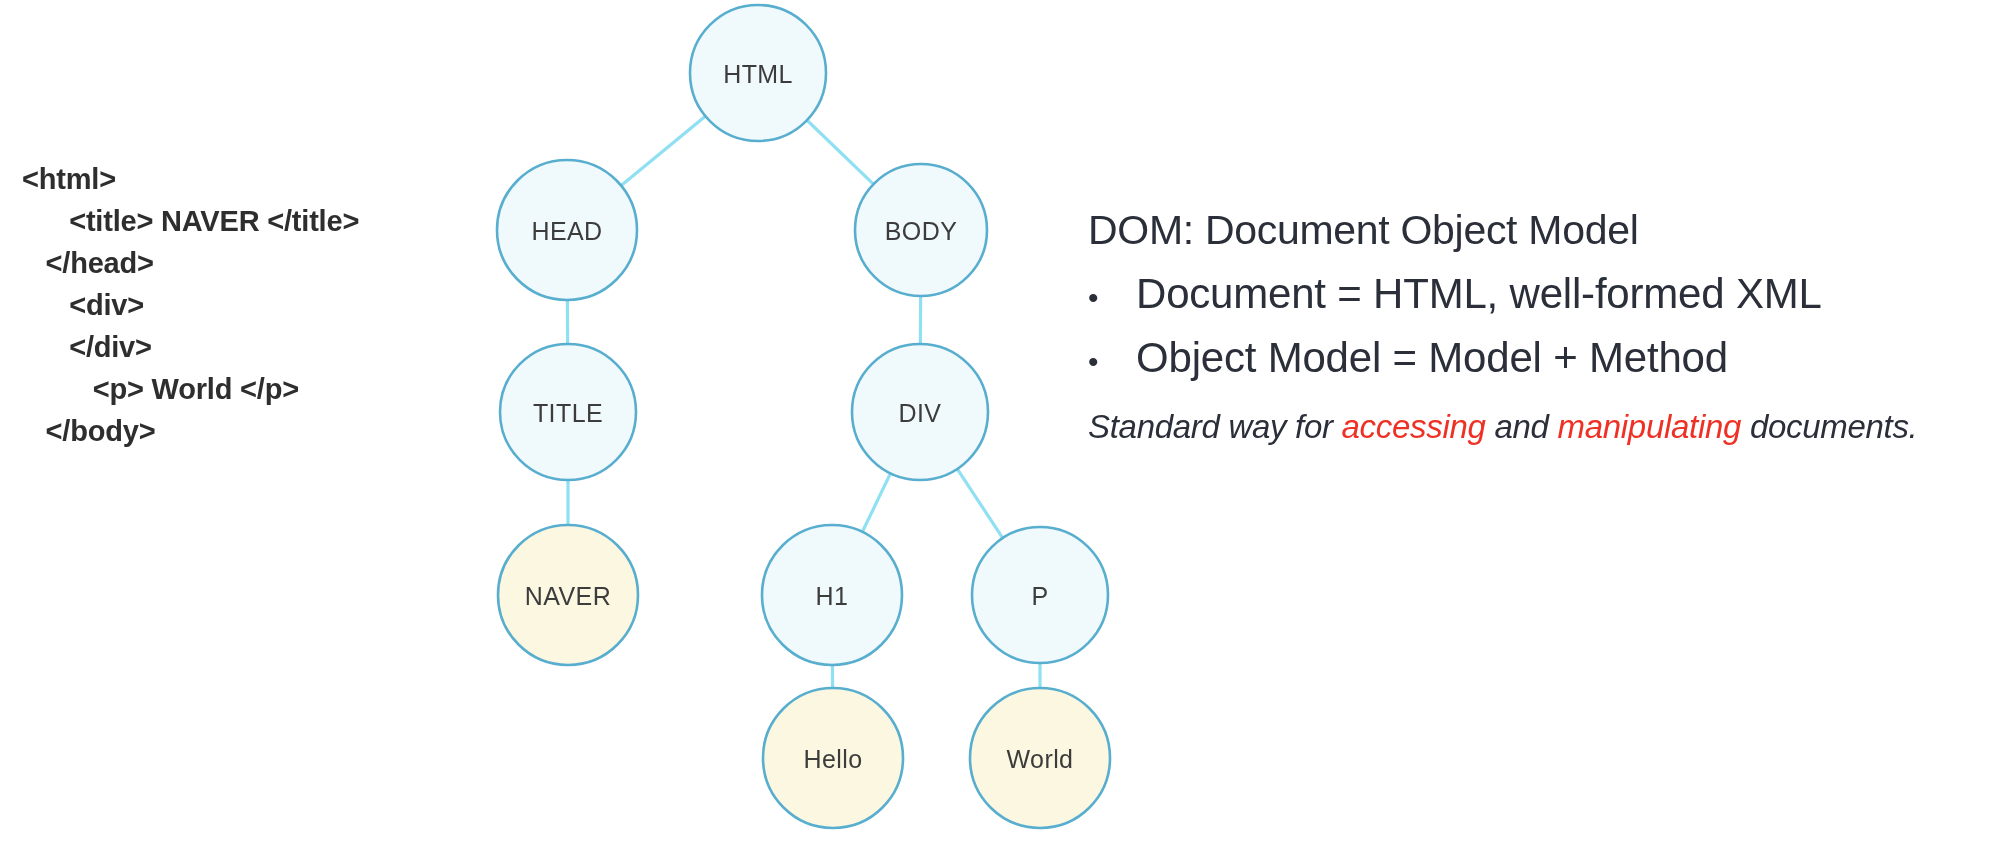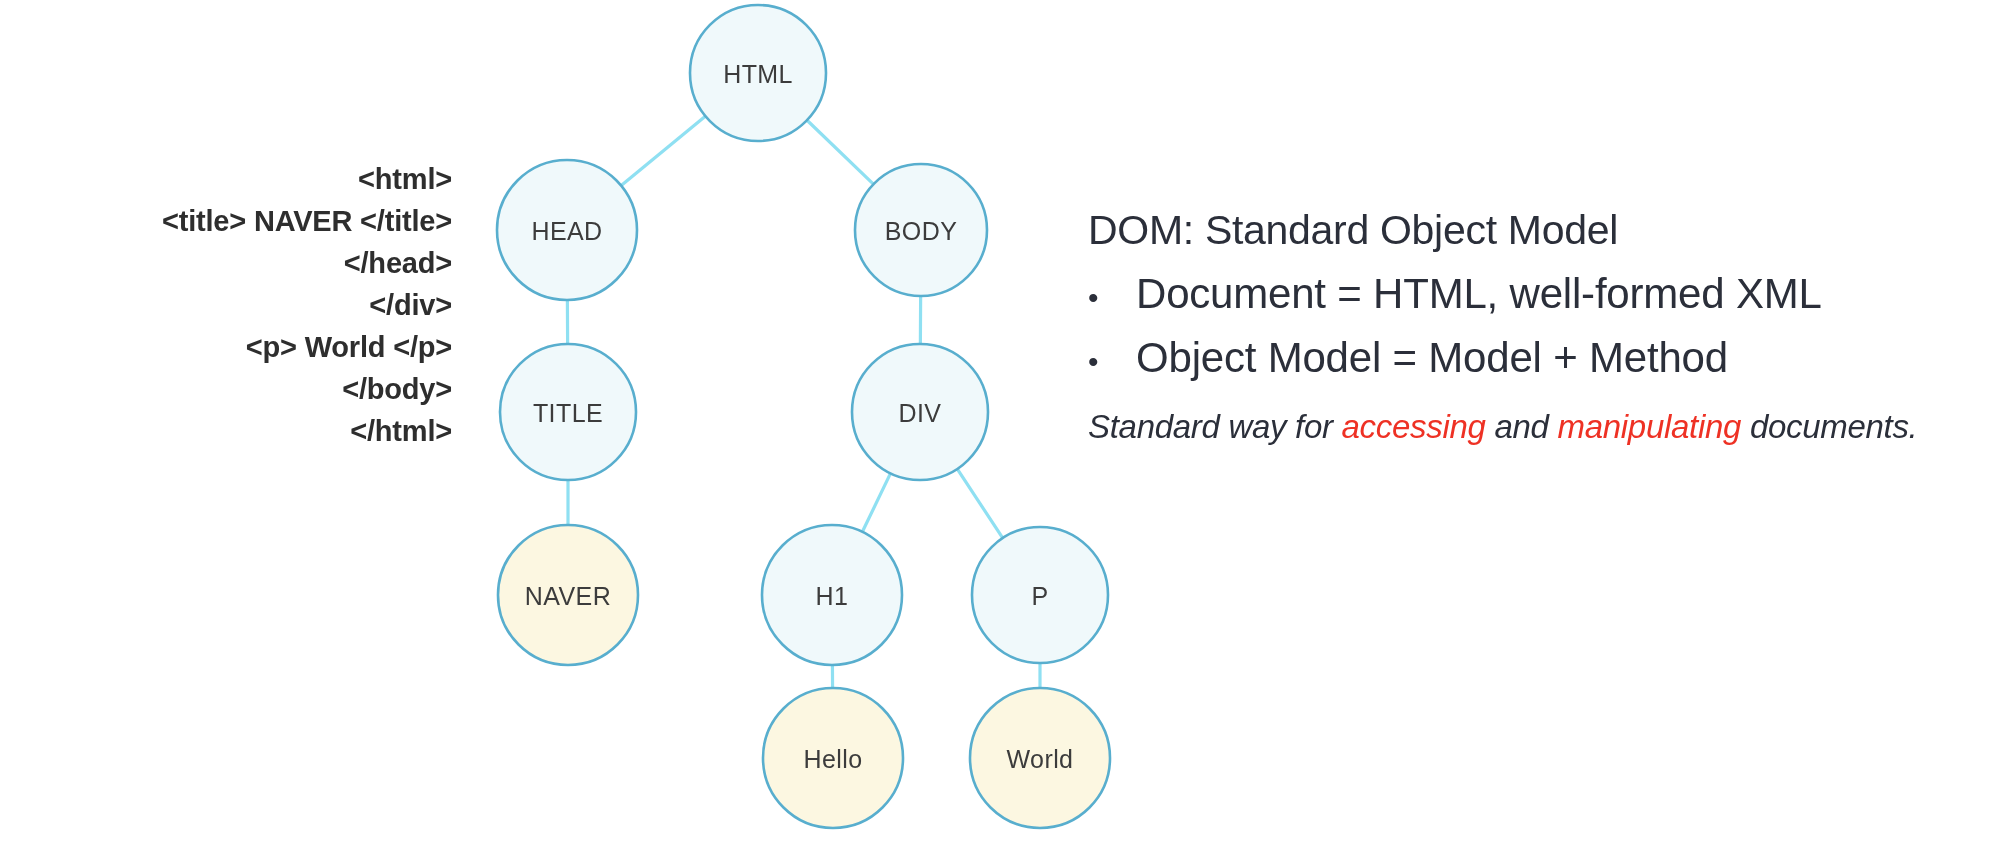--- a/index.html
+++ b/index.html
@@ -24,21 +24,20 @@
     width: 430px;
   }
   .code-line {
     font-family: "Liberation Sans", "DejaVu Sans", sans-serif;
     font-weight: bold;
     font-size: 29px;
     line-height: 42px;
     color: #2e2e2e;
     white-space: pre;
     letter-spacing: -0.2px;
-    text-align: right;
   }
 
   
   #tree-svg {
     position: absolute;
     left: 0;
     top: 0;
     width: 2000px;
     height: 842px;
     pointer-events: none;
@@ -116,24 +115,24 @@
     color: #ee3124;
   }
 </style>
 </head>
 <body>
 
 <div id="code-panel">
   <div class="code-line">&lt;html&gt;</div>
   <div class="code-line">      &lt;title&gt; NAVER &lt;/title&gt;</div>
   <div class="code-line">   &lt;/head&gt;</div>
+  <div class="code-line">      &lt;div&gt;</div>
   <div class="code-line">      &lt;/div&gt;</div>
   <div class="code-line">         &lt;p&gt; World &lt;/p&gt;</div>
   <div class="code-line">   &lt;/body&gt;</div>
-  <div class="code-line">&lt;/html&gt;</div>
 </div>
 
 <svg id="tree-svg" viewBox="0 0 2000 842">
   <g id="tree-edges">
       <line x1="706.2415845701753" y1="115.54487551037946" x2="620.3034427560881" y2="186.18512820572863" class="edge"></line>
       <line x1="806.2559754830747" y1="119.47968190701062" x2="874.184501397017" y2="184.90777128424344" class="edge"></line>
       <line x1="567.3791151564984" y1="298.99895848270546" x2="567.6318736886175" y2="345.00101132838745" class="edge"></line>
       <line x1="920.6428625337334" y1="294.99901886051964" x2="920.3681263113825" y2="345.00101132838745" class="edge"></line>
       <line x1="568" y1="479" x2="568" y2="526" class="edge"></line>
       <line x1="890.9641189996248" y1="472.381434353053" x2="861.9026237168043" y2="532.8161347707364" class="edge"></line>
@@ -179,21 +178,21 @@
         <text x="833" y="759" class="node-label">Hello</text>
       </g>
       <g>
         <circle cx="1040" cy="758" r="70" class="node-circle text"></circle>
         <text x="1040" y="759" class="node-label">World</text>
       </g>
     </g>
 </svg>
 
 <div id="info-panel">
-  <div id="dom-title">DOM: Standard Object Model</div>
+  <div id="dom-title">DOM: Document Object Model</div>
 
   <div class="bullet-row">
     <span class="bullet-dot">•</span>
     <span class="bullet-text">Document = HTML, well-formed XML</span>
   </div>
 
   <div class="bullet-row">
     <span class="bullet-dot">•</span>
     <span class="bullet-text">Object Model = Model + Method</span>
   </div>

